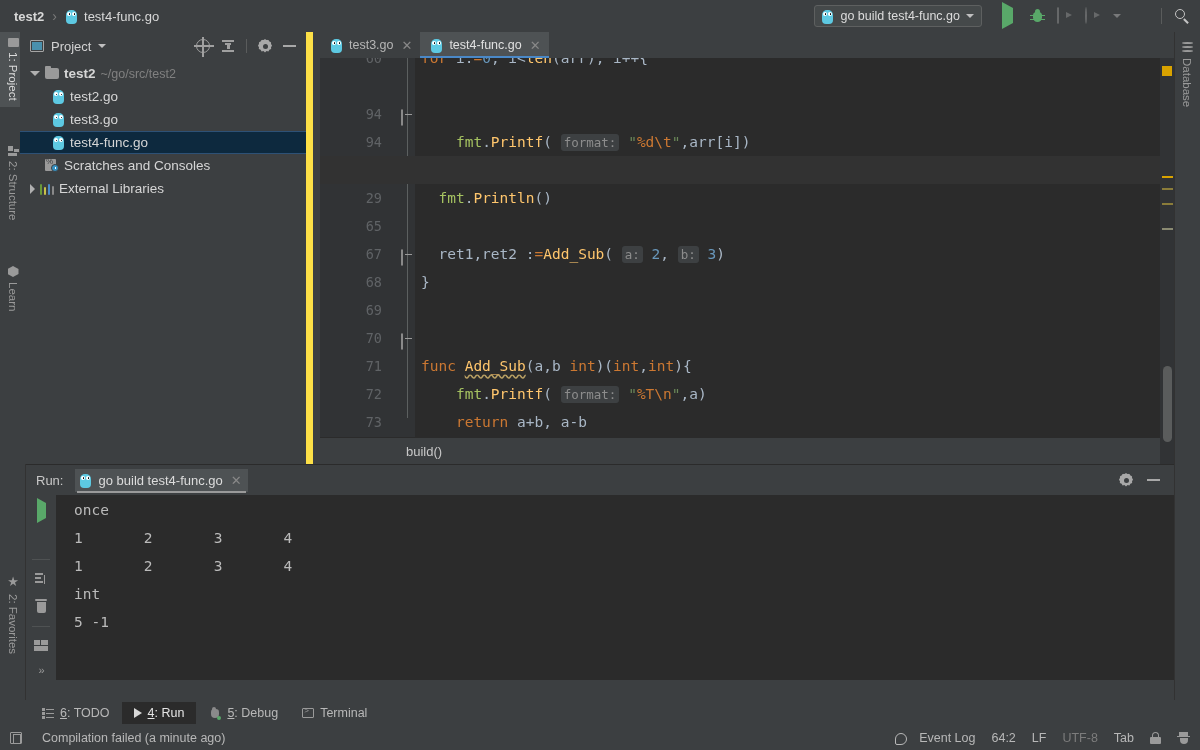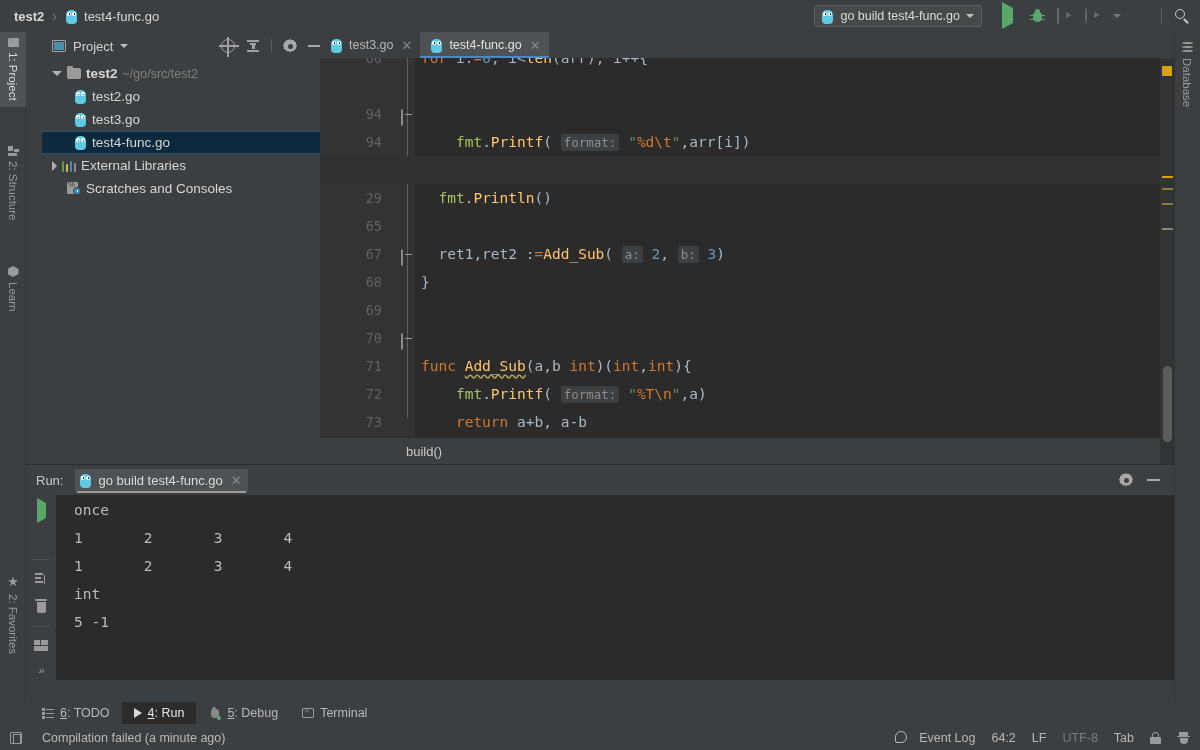--- a/index.html
+++ b/index.html
@@ -95,22 +95,22 @@
     position: absolute; right: 0; top: 4px; width: 26px;
     writing-mode: vertical-rl; text-orientation: mixed;
     font-size: 11.5px; color: #9a9a9a; padding: 6px 0;
     display: flex; align-items: center; gap: 5px; cursor: pointer;
   }
   .db-ic { width: 11px; height: 11px; flex: none; position: relative; }
   .db-ic i { position: absolute; left: 0; width: 11px; height: 2px; background: #9a9a9a; border-radius: 50%; }
 
   
   .project-panel {
-    position: absolute; left: 42px; top: 32px; width: 293px; height: 432px;
-    background: #3c3f41; border-right: 4px solid #fde047;
+    position: absolute; left: 20px; top: 32px; width: 293px; height: 432px;
+    background: #3c3f41; border-right: 7px solid #fde047;
   }
   .pp-header { height: 28px; display: flex; align-items: center; padding: 0 6px 0 10px; }
   .pp-title { color: #d2d2d2; font-size: 13px; margin-left: 7px; }
   .pp-proj-ic { width: 14px; height: 12px; border: 1.6px solid #a5a5a5; border-radius: 1px; position: relative; }
   .pp-proj-ic::after { content:''; position: absolute; left: 1px; top: 1px; right: 1px; bottom: 1px; background: #4a90ad; }
   .pp-tools { margin-left: auto; display: flex; align-items: center; gap: 11px; padding-right: 4px; }
   .ic-target { width: 14px; height: 14px; border: 1.5px solid #a0a0a0; border-radius: 50%; position: relative; }
   .ic-target::before, .ic-target::after { content:''; position: absolute; background: #a0a0a0; }
   .ic-target::before { left: 50%; top: -3px; width: 1.5px; height: 20px; margin-left: -0.75px; }
   .ic-target::after { top: 50%; left: -3px; height: 1.5px; width: 20px; margin-top: -0.75px; }
@@ -411,37 +411,37 @@
         <span class="gopher">
           <span class="body"></span>
             <span class="eye l"></span>
             <span class="eye r"></span>
             <span class="pup l"></span>
             <span class="pup r"></span>
         </span>
         <span class="tname">test4-func.go</span>
       </div>
 
+      <div class="trow" style="padding-left:25px">
+        <span class="scratch-ic">
+          <span class="pg"></span>
+            <span class="cl"></span>
+        </span>
+        <span class="tname">Scratches and Consoles</span>
+      </div>
+
       <div class="trow">
         <span class="arrow-r"></span>
         <span class="libs-ic">
           <i style="height:11px;background:#6a9a3a"></i>
             <i style="height:8px;background:#c9c24a"></i>
           <i style="height:11px;background:#4a8ac9"></i>
             <i style="height:9px;background:#8a8a8a"></i>
         </span>
         <span class="tname">External Libraries</span>
-      </div>
-
-      <div class="trow" style="padding-left:25px">
-        <span class="scratch-ic">
-          <span class="pg"></span>
-            <span class="cl"></span>
-        </span>
-        <span class="tname">Scratches and Consoles</span>
       </div>
     </div>
   </div>
 
   <div class="editor-area">
     <div class="tabs">
       <div class="tab">
         <span class="gopher">
           <span class="body"></span>
             <span class="eye l"></span>
@@ -636,21 +636,21 @@
     <div class="bt">
       <span class="term-ic"></span>
       <span>Terminal</span>
     </div>
   </div>
 
   <div class="status-bar">
     <span class="win-ic"></span>
     <span class="sb-msg">Compilation failed (a minute ago)</span>
     <span class="sb-right">
-      <span style="display:flex;align-items:flex-start;gap:12px">
+      <span style="display:flex;align-items:flex-end;gap:12px">
         <span class="evt-ic"></span>
         <span>Event Log</span>
       </span>
       <span>64:2</span>
       <span>LF</span>
       <span class="sb-dim">UTF-8</span>
       <span>Tab</span>
       <span class="lock">
           <span class="shk"></span>
           <span class="bdy"></span>

